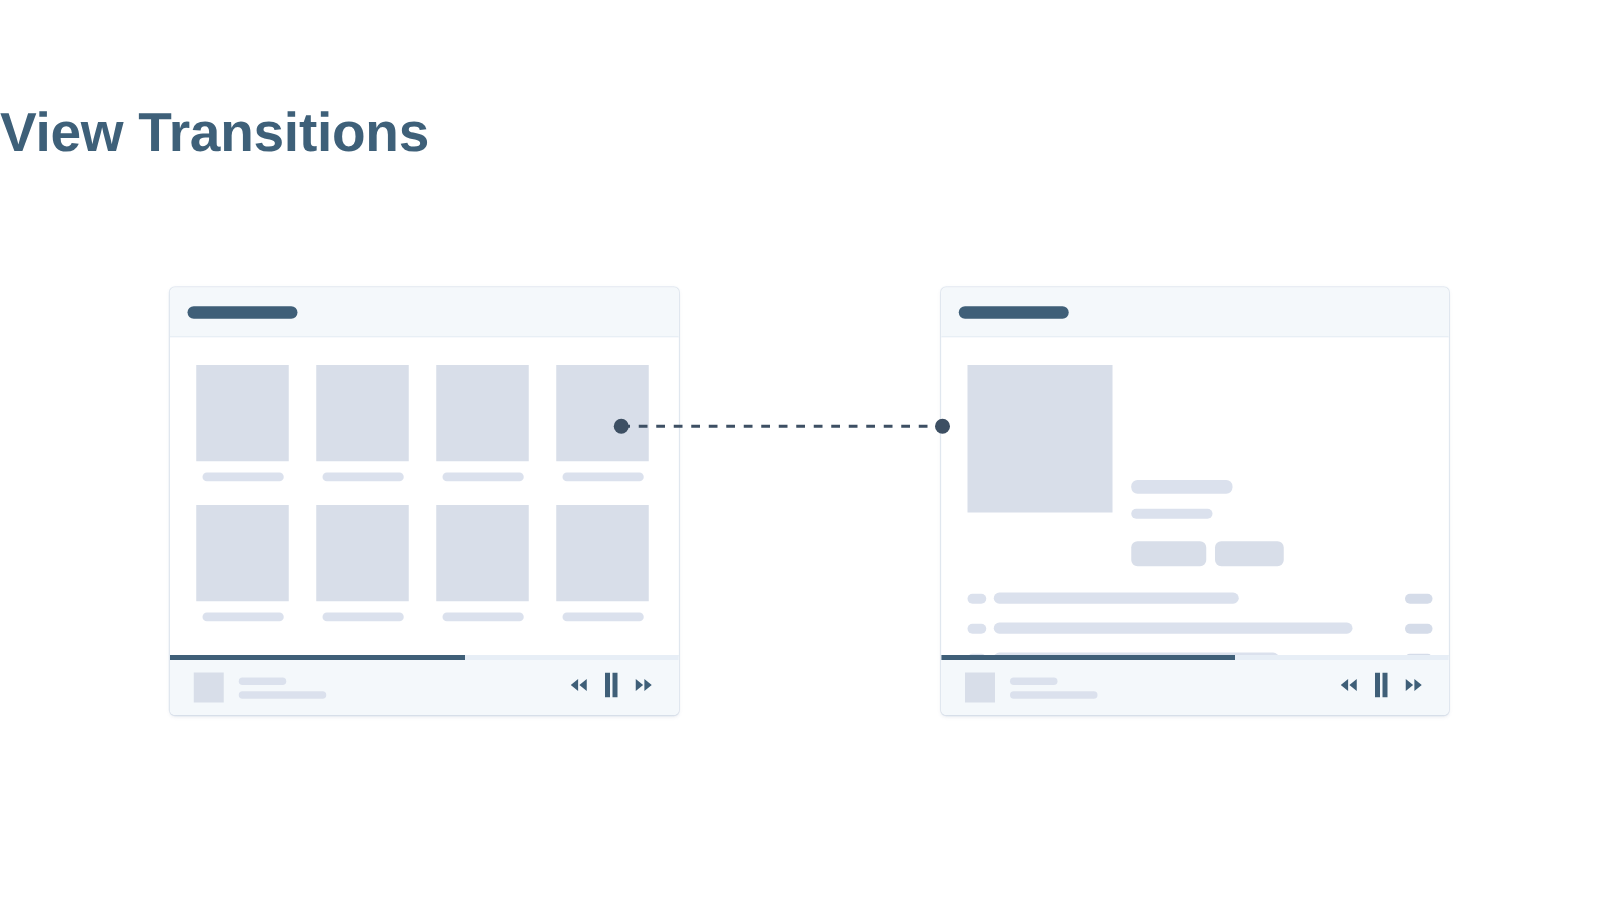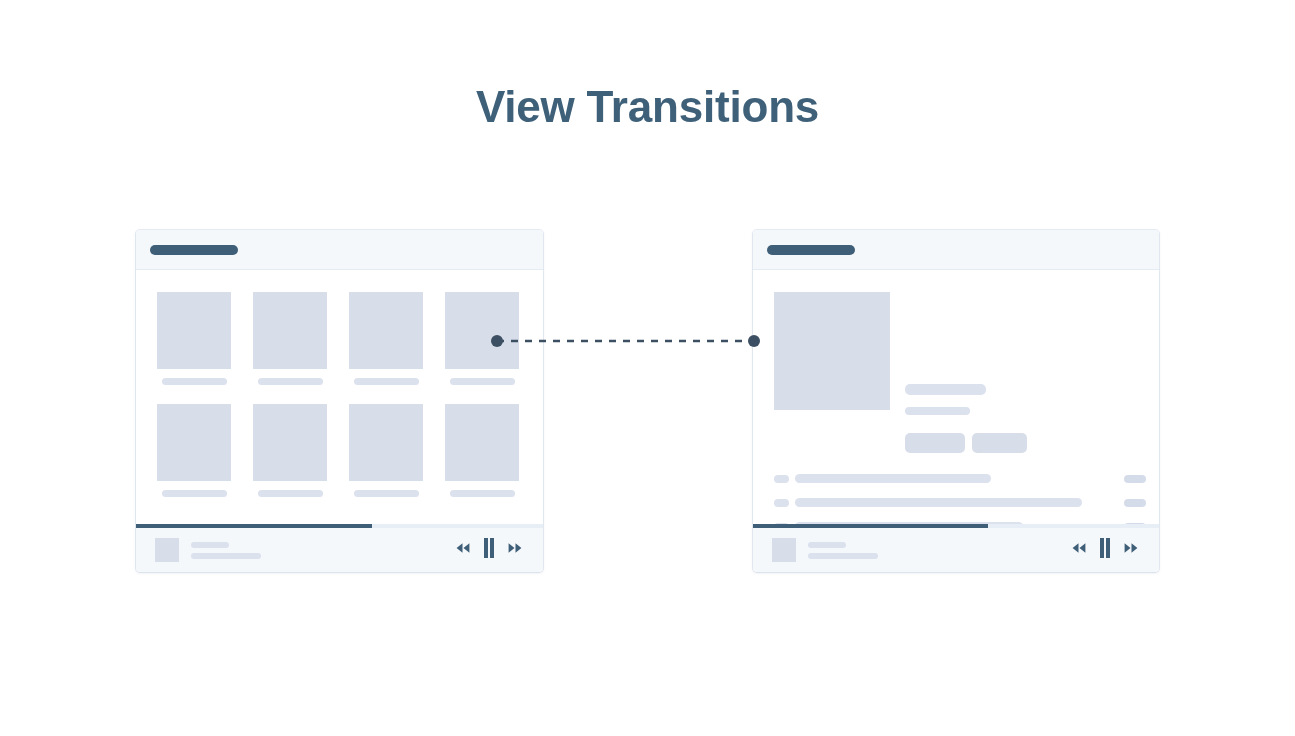--- a/index.html
+++ b/index.html
@@ -21,21 +21,21 @@
     width: 1295px;
     height: 736px;
   }
 
   
   .page-title {
     position: absolute;
     left: 0;
     top: 78px;
     width: 1295px;
-    text-align: center;
+    text-align: left;
     font-size: 44px;
     font-weight: bold;
     color: #3e6079;
     letter-spacing: -0.2px;
     line-height: 58px;
     white-space: nowrap;
   }
 
   
   .panel {

